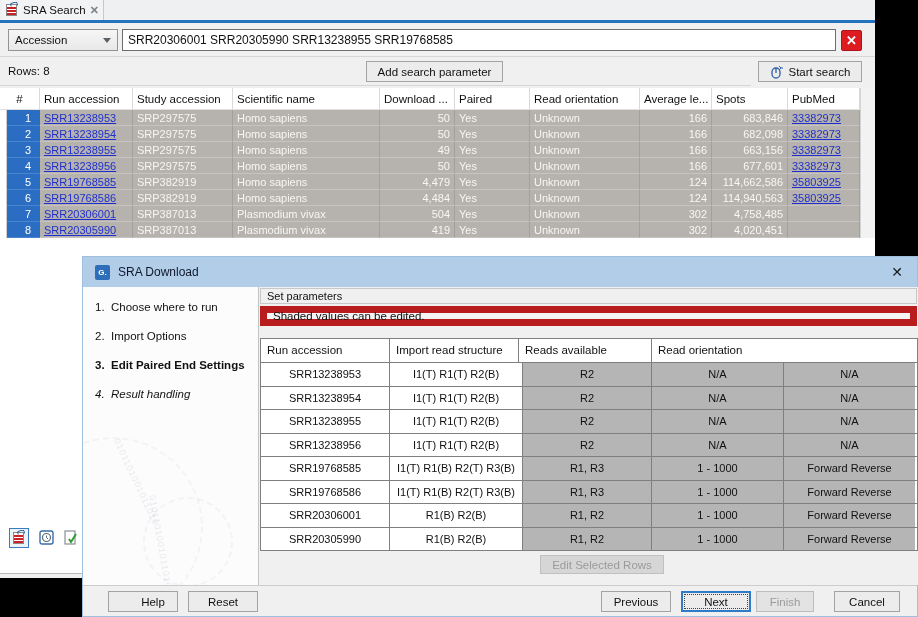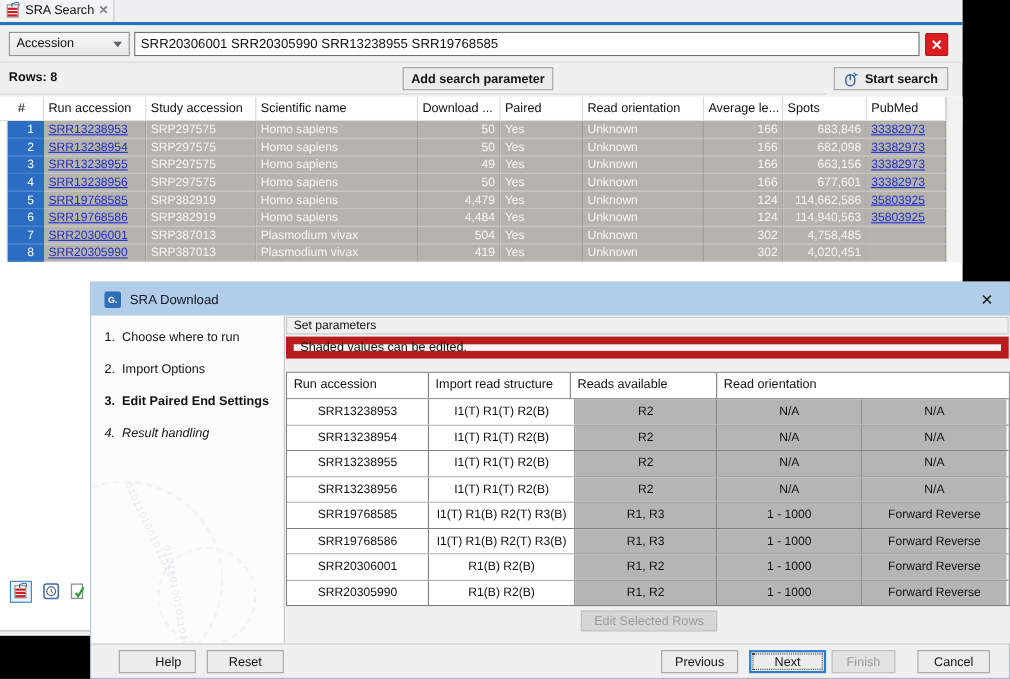--- a/index.html
+++ b/index.html
@@ -24,21 +24,21 @@
     border:1px solid #8f9597; display:flex; align-items:center; padding:0 6px; font-size:11.5px; color:#111; }
   #field-combo .combo-arrow { margin-left:auto; width:0; height:0; border-left:4px solid transparent;
     border-right:4px solid transparent; border-top:5px solid #5a6268; }
   #query-input { left:122px; top:6px; width:714px; height:22px; background:#fff; border:1px solid #6b6f73;
     font-family:"Liberation Sans",sans-serif; font-size:12px; color:#111; padding:0 5px; }
   #clear-btn { left:841px; top:7px; width:21px; height:21px; background:#dd1c21; border:1px solid #b01418;
     color:#fff; font-size:13px; font-weight:bold; display:flex; align-items:center; justify-content:center;
     border-radius:2px; cursor:pointer; }
 
   
-  #action-row { left:0; top:58px; width:751px; height:28px; background:#f0f0f0; border-bottom:1px solid #d6d6d6;font-weight:bold; }
+  #action-row { left:0; top:58px; width:751px; height:28px; background:#f0f0f0; border-bottom:1px solid #d6d6d6; }
   #rows-label { left:8px; top:7px; font-size:11.5px; color:#111; }
   .btn { background:#ececec; border:1px solid #a3a3a3; font-family:"Liberation Sans",sans-serif;
     font-size:11.5px; color:#111; display:flex; align-items:center; justify-content:center; cursor:pointer; }
   #add-param-btn { left:366px; top:3px; width:137px; height:21px; }
   #start-search-btn { left:758px; top:3px; width:104px; height:21px; gap:5px; }
 
   
   #results-area { left:0; top:88px; width:875px; height:485px; background:#fff; }
   .r-row { display:flex; height:16px; line-height:16px; font-size:11px; }
   #results-header { display:flex; height:22px; line-height:22px; font-size:11.5px; color:#111; background:#fff;
@@ -102,21 +102,21 @@
   #dl-table { left:1px; top:51px; width:658px; border:1px solid #7f7f7f; background:#fff; }
   #dl-header { display:flex; height:23px; line-height:23px; background:#fff; font-size:11.5px; color:#111; }
   #dl-header .hc { padding:0 6px; border-right:1px solid #7f7f7f; overflow:hidden; white-space:nowrap; }
   #dl-header .hc:last-child { border-right:none; }
   .d-row { display:flex; height:23.5px; line-height:23px; font-size:11px; color:#111; border-top:1px solid #7f7f7f; }
   .d-row .dc { text-align:center; padding:0 4px; border-right:1px solid #7f7f7f; overflow:hidden; white-space:nowrap; background:#fff; }
   .d-row .dc:last-child { border-right:none; }
   .d-row .shaded { background:#b5b5b5; }
   .dw1 { width:129px; } .dw2 { width:133px; } .dw3 { width:129px; } .dw4 { width:132px; } .dw5 { width:131px; }
 
-  #edit-rows-btn { left:269px; top:268px; width:124px; height:19px; background:#d6d6d6;
+  #edit-rows-btn { left:281px; top:268px; width:124px; height:19px; background:#d6d6d6;
     border:1px solid #c0c0c0; color:#9b9b9b; font-size:11.5px; display:flex; align-items:center; justify-content:center; }
 
   
   #dialog-bottom { left:0; top:328px; width:834px; height:31px; background:#f0f0f0; border-top:1px solid #cccccc; }
   .dlg-btn { top:5px; height:21px; }
   #help-btn { left:25px; width:70px;padding-left:20px; }
   #reset-btn { left:105px; width:70px; }
   #previous-btn { left:518px; width:70px; }
   #next-btn { left:598px; width:70px; border:2px solid #2f7bc7; outline:1px dotted #444; outline-offset:-4px; }
   #finish-btn { left:673px; width:58px; background:#e3e3e3; border-color:#bdbdbd; color:#9b9b9b; cursor:default; }

